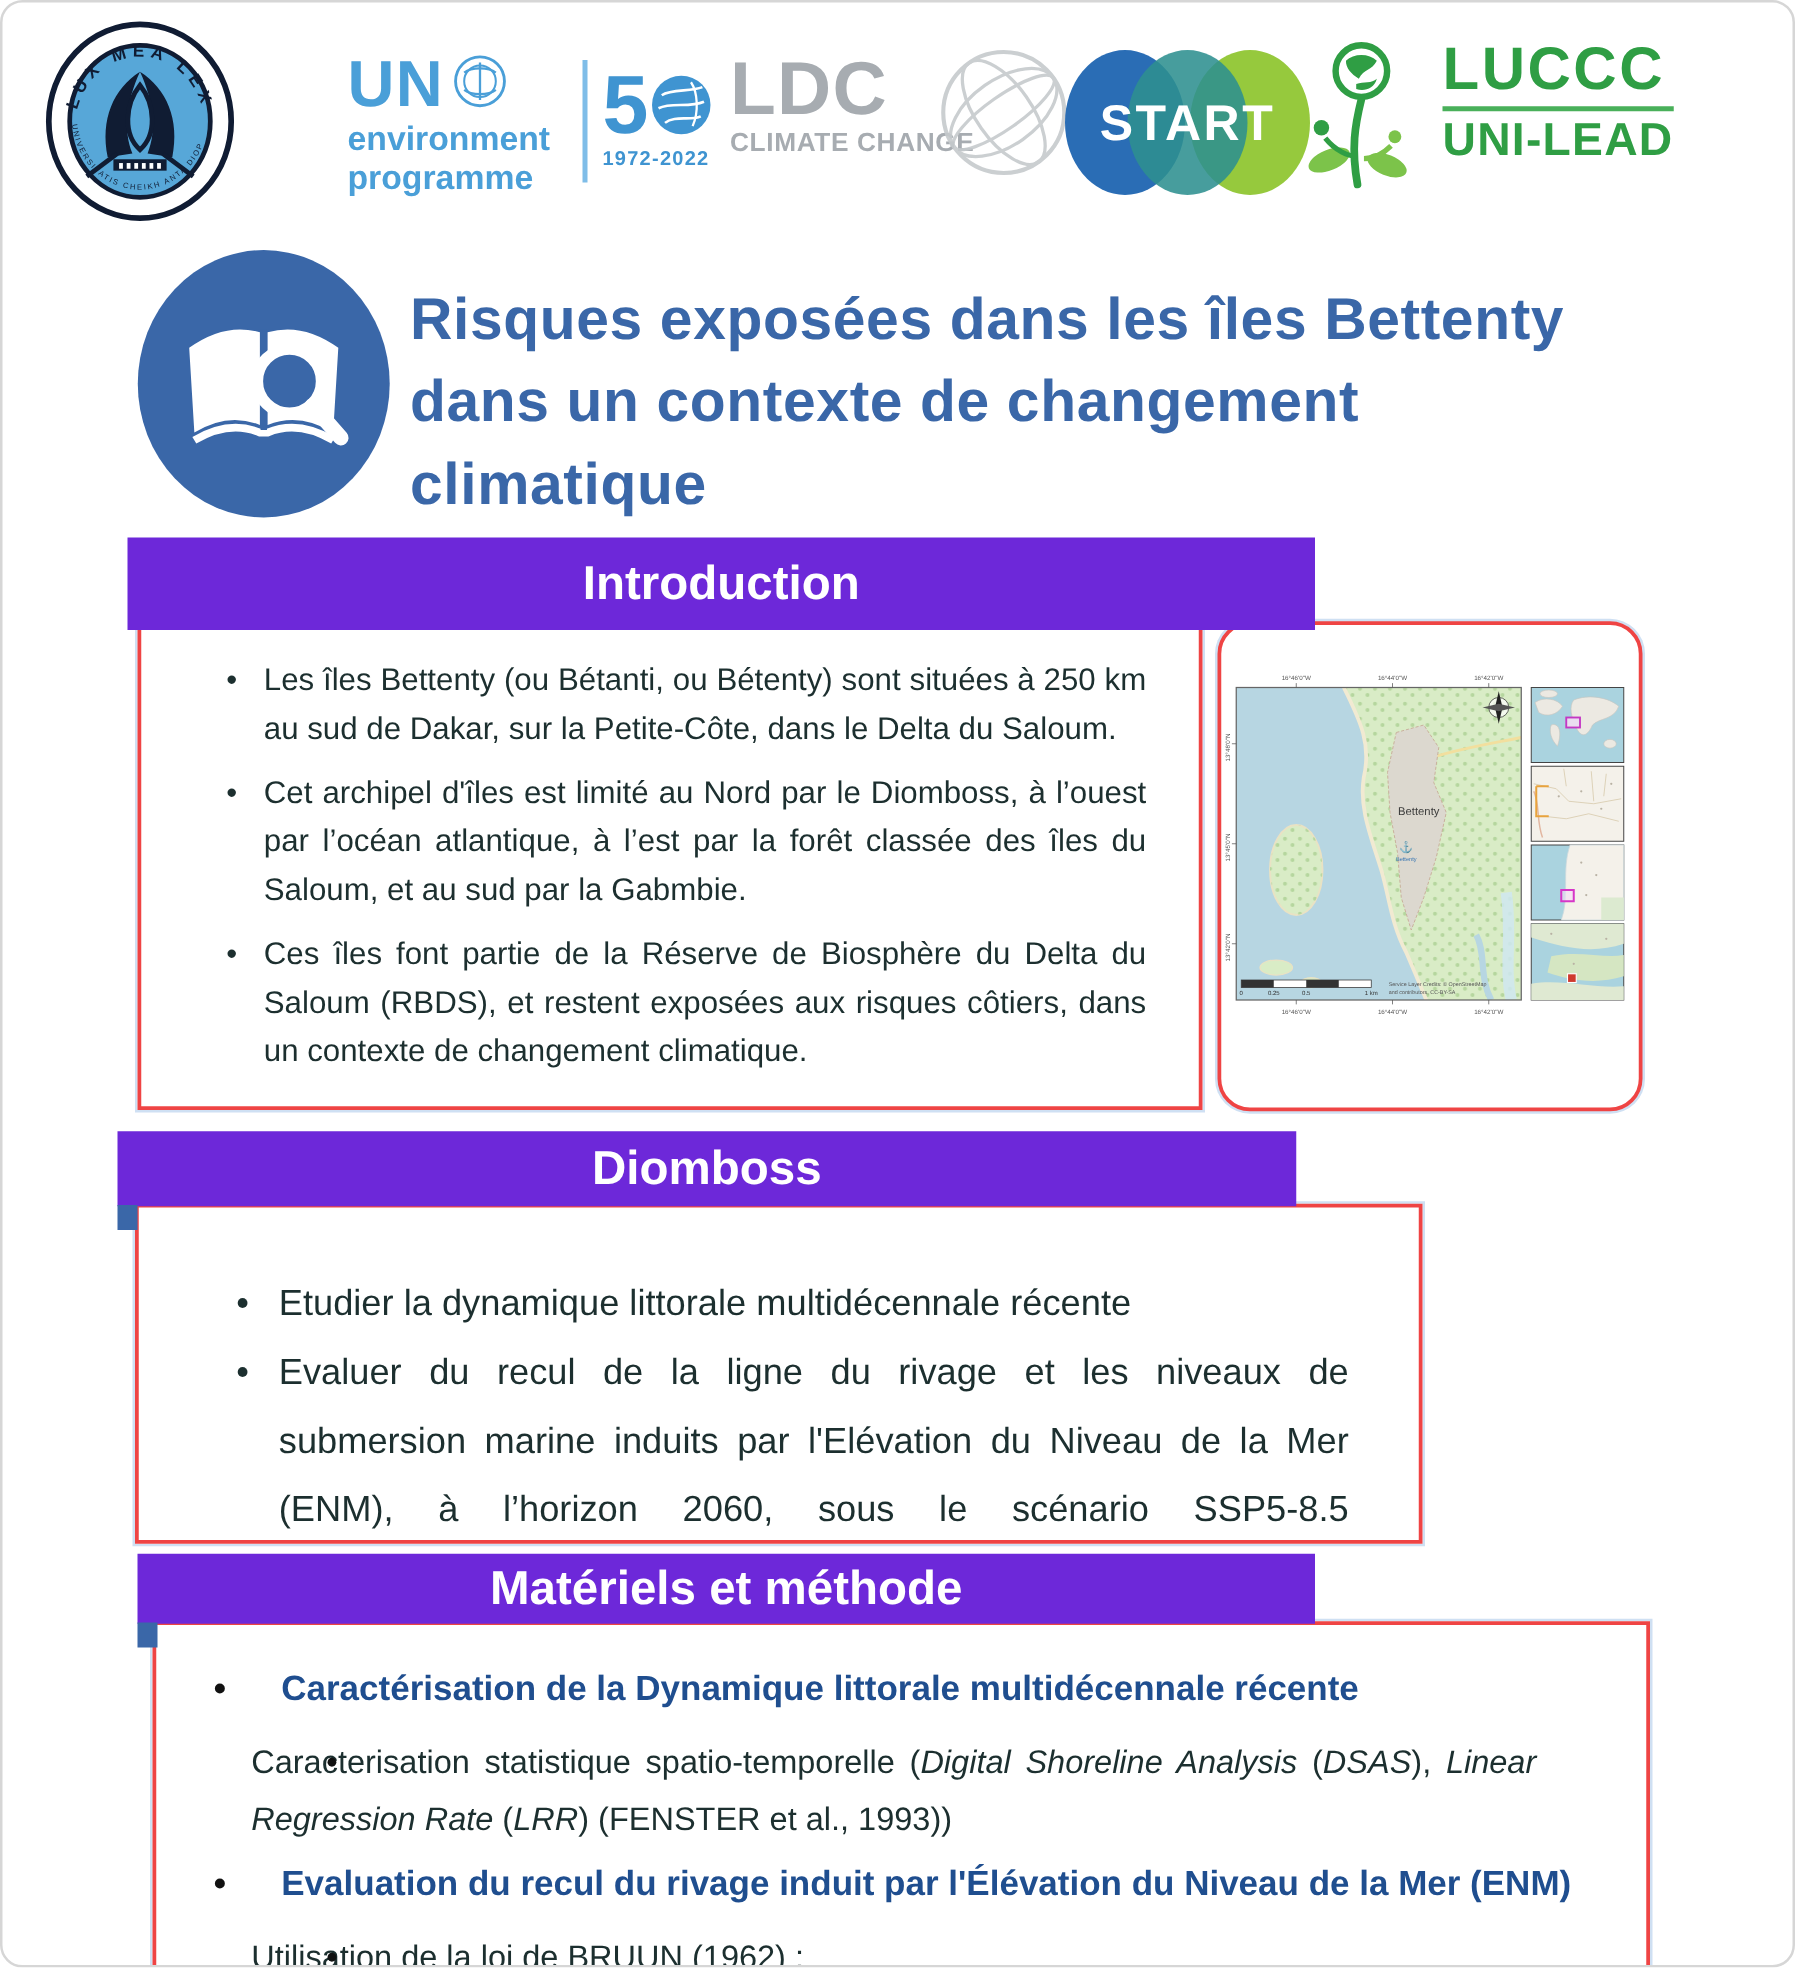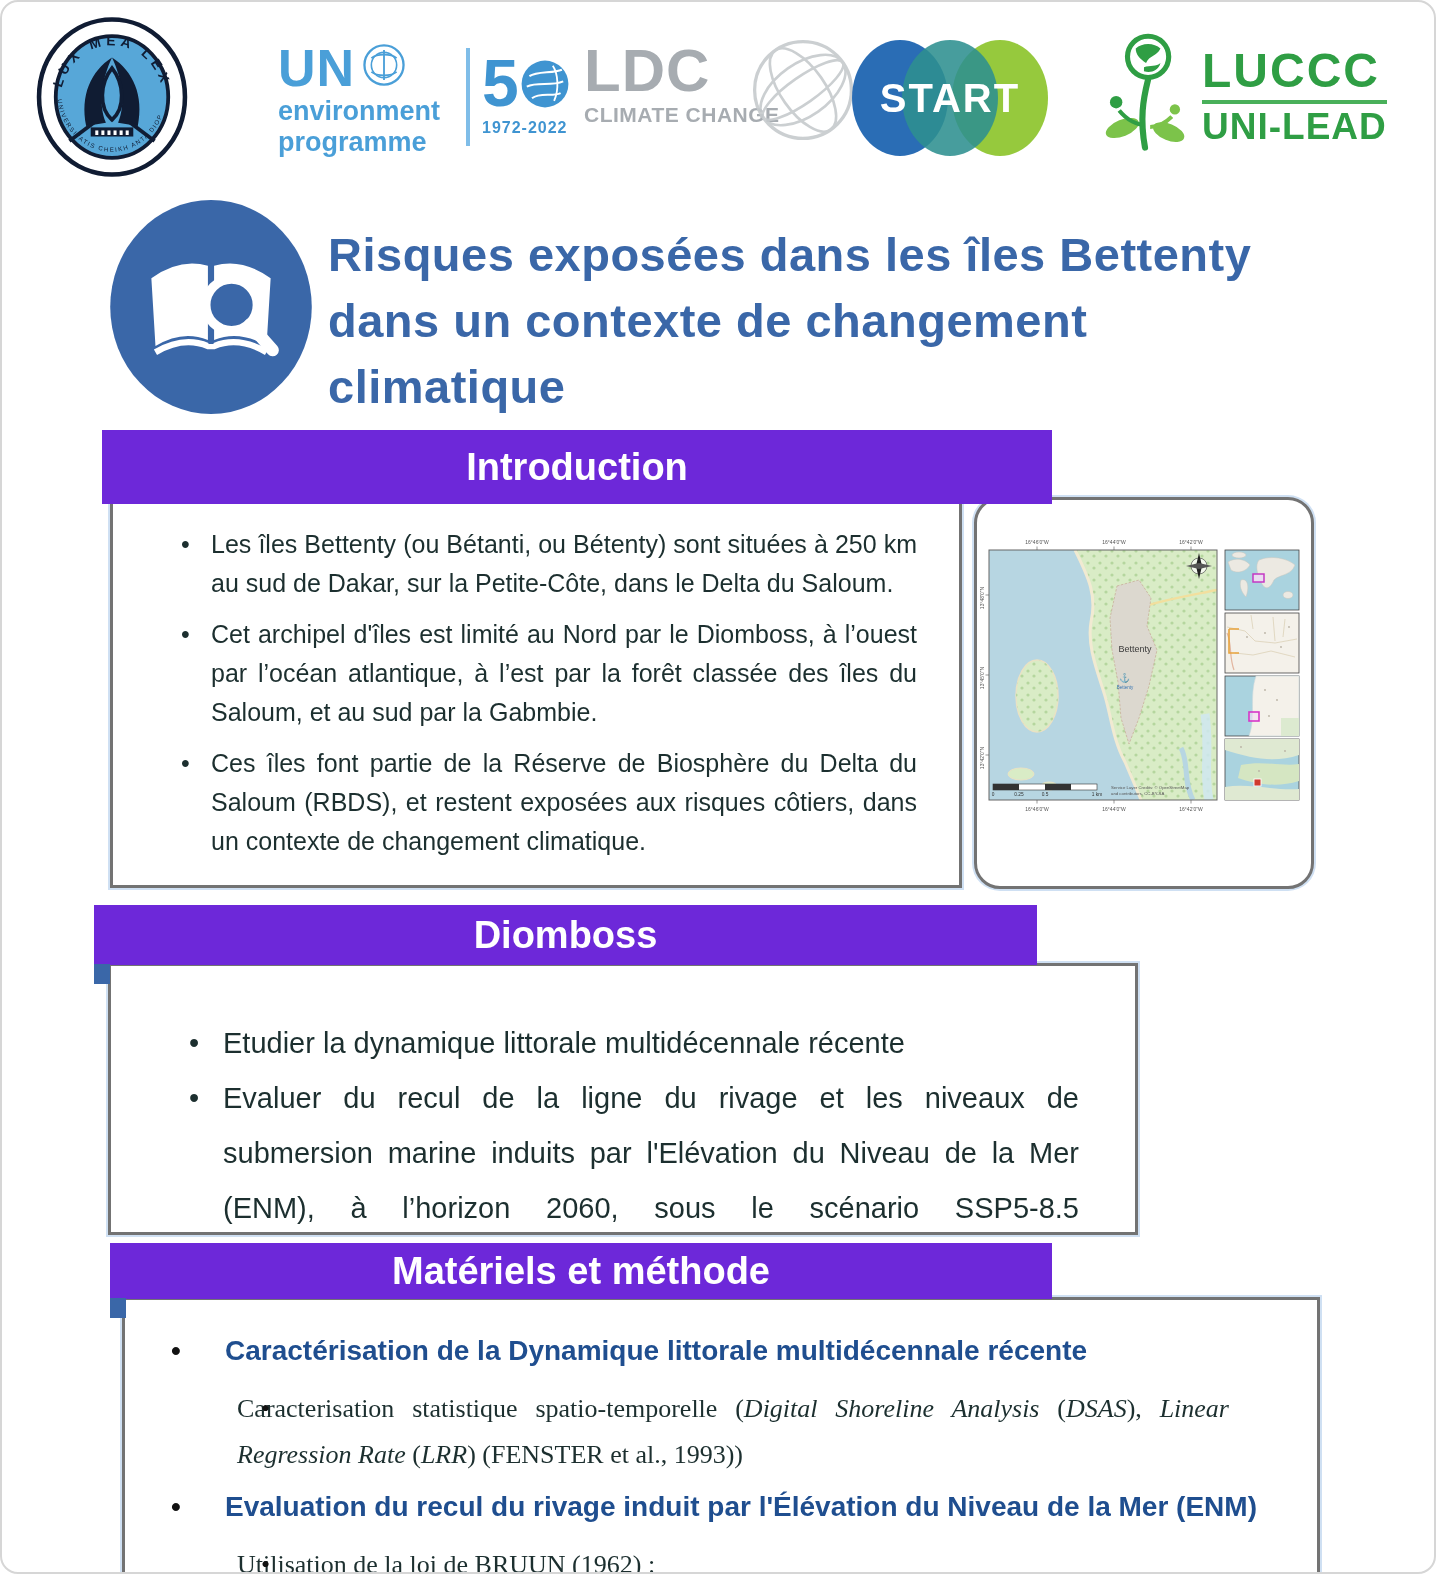--- a/index.html
+++ b/index.html
@@ -18,50 +18,50 @@
   .hdr-divider{left:464px;top:46px;width:4px;height:98px;background:#7fbde8;}
   .anniv{left:480px;top:52px;color:#3f94d1;}
   .anniv .num-row{display:flex;align-items:center;}
   .anniv .five{font-size:66px;font-weight:bold;line-height:0.9;}
   .anniv .years{font-size:16px;font-weight:bold;letter-spacing:1px;margin-top:6px;}
   .ldc{left:582px;top:40px;width:260px;height:110px;color:#a7acb1;}
   .ldc .ldc-word{font-size:60px;font-weight:bold;line-height:0.95;letter-spacing:1px;}
   .ldc .ldc-sub{font-size:21px;font-weight:bold;letter-spacing:0.5px;margin-top:4px;}
   .ldc svg{position:absolute;right:-14px;top:-8px;opacity:0.9;}
   .start{left:846px;top:34px;}
-  .luccc{left:1095px;top:26px;display:flex;align-items:center;gap:9px;color:#2f9e44;}
+  .luccc{left:1036px;top:26px;display:flex;align-items:flex-start;gap:20px;color:#2f9e44;}
   .luccc .txt{display:flex;flex-direction:column;}
   .luccc .big{font-size:48px;font-weight:bold;letter-spacing:2px;border-bottom:4px solid #49b05a;padding-bottom:2px;}
   .luccc .small{font-size:37px;font-weight:bold;letter-spacing:1px;margin-top:2px;}
   
   .title-icon{left:106px;top:196px;}
   .title-text{left:326px;top:220px;width:1086px;color:#3a67a8;font-weight:bold;
     font-size:47px;line-height:66px;letter-spacing:0.5px;}
   
   .section-bar{position:absolute;background:#6d28d9;color:#fff;font-weight:bold;
     font-size:38px;display:flex;align-items:center;justify-content:center;z-index:3;}
   .section-bar.tabbed::after{content:"";position:absolute;left:0;bottom:-19px;width:16px;height:20px;background:#3a67a8;}
-  .content-box{position:absolute;background:#fff;border:3px solid #737373;
+  .content-box{position:absolute;background:#fff;border:3px solid #ef4444;
     box-shadow:0 0 0 2px #cfe0f3;z-index:1;box-sizing:border-box;overflow:hidden;}
   .bullet{position:relative;color:#1c2f2f;}
   .bullet::before{content:"\2022";position:absolute;left:0;top:0;}
   
   .intro-box{padding:24px 42px 0 56px;}
   .intro-box .bullet{font-size:25px;line-height:39px;text-align:justify;padding-left:42px;margin-bottom:12px;}
   .intro-box .bullet::before{left:12px;font-size:25px;}
   
   .obj-box{padding:50px 56px 0 68px;}
   .obj-box .bullet{font-size:29px;line-height:55px;padding-left:44px;}
   .obj-box .bullet.justify{text-align:justify;}
   .obj-box .bullet::before{left:10px;}
   
   .met-box{padding:32px 48px 0 0;}
   .met-l1{position:relative;padding-left:100px;color:#1f4e8f;font-weight:bold;font-size:28px;line-height:38px;margin-bottom:16px;}
   .met-l1::before{content:"\2022";position:absolute;left:46px;color:#111;}
-  .met-l2{position:relative;padding-left:112px;color:#1c2f2f;font-size:26px;line-height:46px;margin-bottom:10px;text-align:justify;padding-right:40px;font-family:Liberation Serif, serif;}
+  .met-l2{position:relative;padding-left:76px;color:#1c2f2f;font-size:26px;line-height:46px;margin-bottom:10px;text-align:justify;padding-right:40px;}
   .met-l2::before{content:"\2022";position:absolute;left:136px;color:#111;}
   .met-l2 .it{font-style:italic;}
   
   .map-box{padding:0;}
   .map-box svg{display:block;}
   text{font-family:"Liberation Sans",sans-serif;}
 </style>
 </head>
 <body>
 

